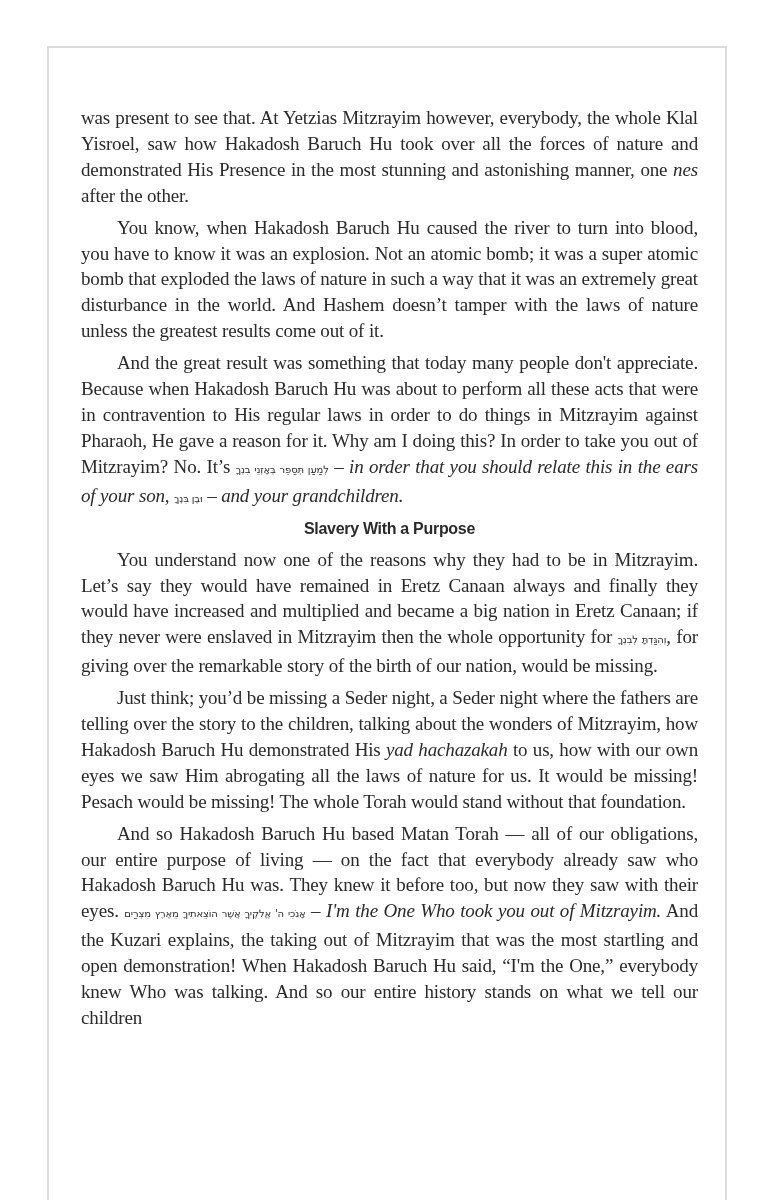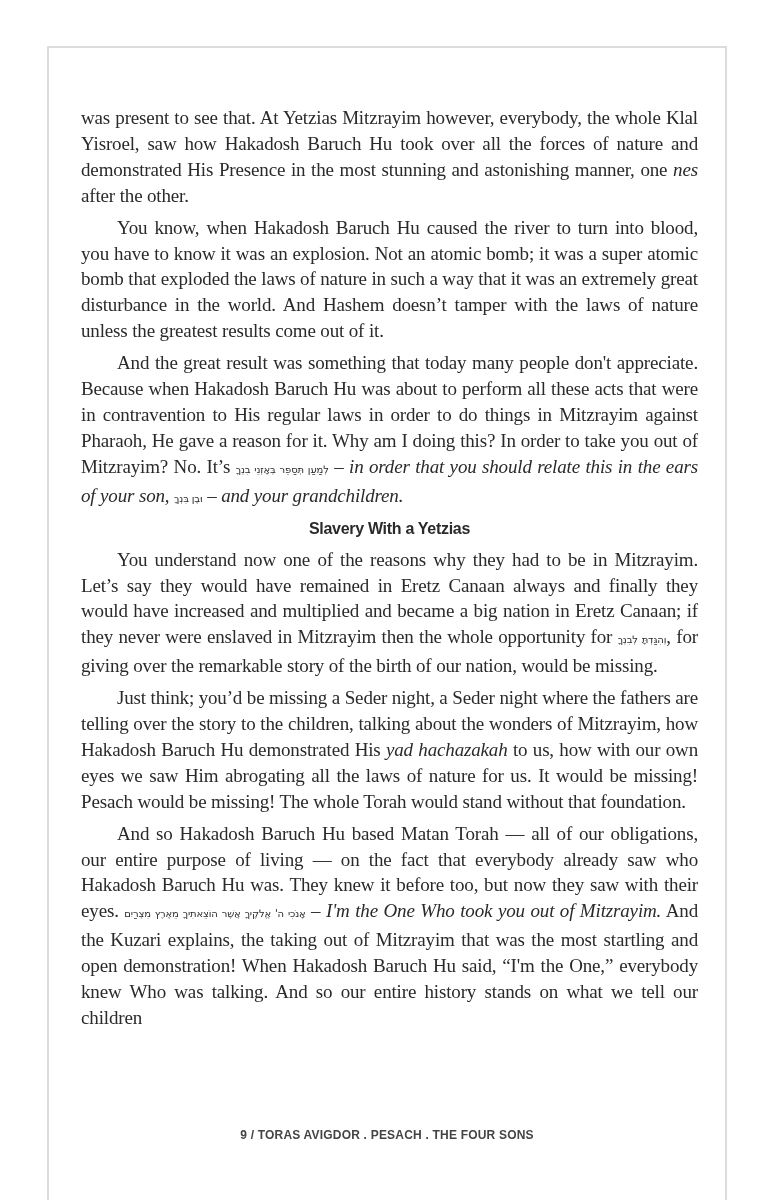--- a/index.html
+++ b/index.html
@@ -77,21 +77,20 @@
 </head>
 <body>
 
 <div class="page">
   <div class="content">
     <div id="before-heading">
         <p class="para noindent"><span>was present to see that. At Yetzias Mitzrayim however, everybody, the whole Klal Yisroel, saw how Hakadosh Baruch Hu took over all the forces of nature and demonstrated His Presence in the most stunning and astonishing manner, one </span><em>nes</em><span> after the other.</span></p>
         <p class="para"><span>You know, when Hakadosh Baruch Hu caused the river to turn into blood, you have to know it was an explosion. Not an atomic bomb; it was a super atomic bomb that exploded the laws of nature in such a way that it was an extremely great disturbance in the world. And Hashem doesn’t tamper with the laws of nature unless the greatest results come out of it.</span></p>
         <p class="para"><span>And the great result was something that today many people don't appreciate. Because when Hakadosh Baruch Hu was about to perform all these acts that were in contravention to His regular laws in order to do things in Mitzrayim against Pharaoh, He gave a reason for it. Why am I doing this? In order to take you out of Mitzrayim? No. It’s </span><span class="heb" lang="he">לְמַעַן תְּסַפֵּר בְּאָזְנֵי בִנְךָ</span><em> – in order that you should relate this in the ears of your son, </em><span class="heb" lang="he">וּבֶן בִּנְךָ</span><em> – and your grandchildren.</em></p>
       </div>
-    <h2 class="subhead">Slavery With a Yetzias</h2>
+    <h2 class="subhead">Slavery With a Purpose</h2>
     <div id="after-heading">
         <p class="para"><span>You understand now one of the reasons why they had to be in Mitzrayim. Let’s say they would have remained in Eretz Canaan always and finally they would have increased and multiplied and became a big nation in Eretz Canaan; if they never were enslaved in Mitzrayim then the whole opportunity for </span><span class="heb" lang="he">וְהִגַּדְתָּ לְבִנְךָ</span><span>, for giving over the remarkable story of the birth of our nation, would be missing.</span></p>
         <p class="para"><span>Just think; you’d be missing a Seder night, a Seder night where the fathers are telling over the story to the children, talking about the wonders of Mitzrayim, how Hakadosh Baruch Hu demonstrated His </span><em>yad hachazakah</em><span> to us, how with our own eyes we saw Him abrogating all the laws of nature for us. It would be missing! Pesach would be missing! The whole Torah would stand without that foundation.</span></p>
         <p class="para"><span>And so Hakadosh Baruch Hu based Matan Torah — all of our obligations, our entire purpose of living — on the fact that everybody already saw who Hakadosh Baruch Hu was. They knew it before too, but now they saw with their eyes. </span><span class="heb" lang="he">אָנֹכִי ה' אֱלֹקֶיךָ אֲשֶׁר הוֹצֵאתִיךָ מֵאֶרֶץ מִצְרַיִם</span><em> – I'm the One Who took you out of Mitzrayim.</em><span> And the Kuzari explains, the taking out of Mitzrayim that was the most startling and open demonstration! When Hakadosh Baruch Hu said, “I'm the One,” everybody knew Who was talking. And so our entire history stands on what we tell our children</span></p>
       </div>
   </div>
-  <div class="footer">9 / TORAS AVIGDOR . PESACH . THE FOUR SONS</div>
 </div>
 
 </body></html>

